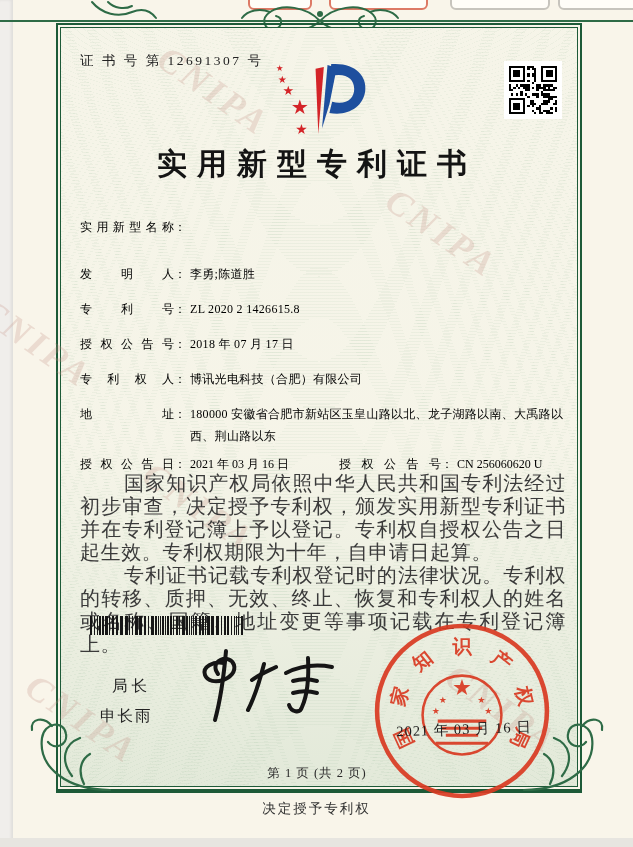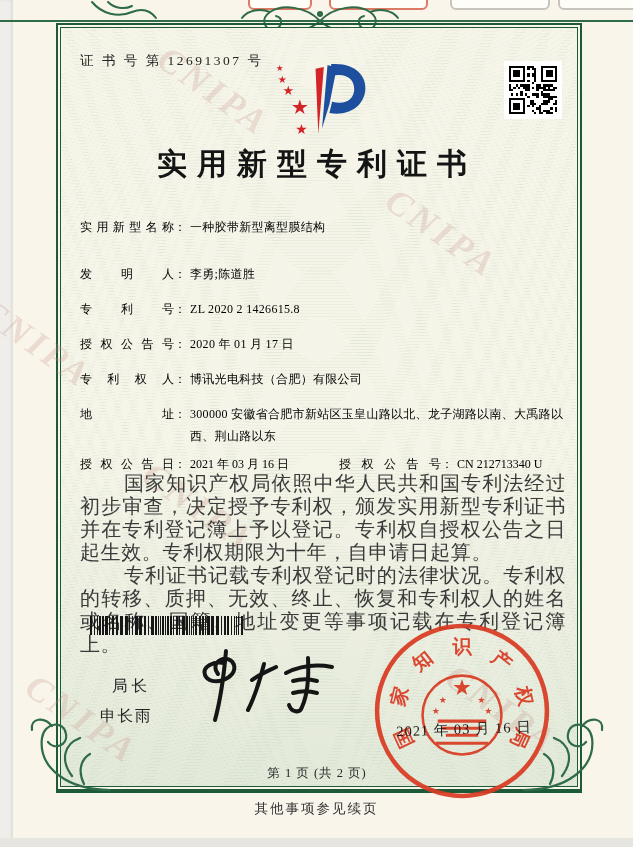--- a/index.html
+++ b/index.html
@@ -250,55 +250,54 @@
       <rect x="19" y="22" width="1" height="1" fill="#000"></rect>
       <rect x="20" y="22" width="1" height="1" fill="#000"></rect>
     </svg>
 
   <div class="title">实用新型专利证书</div>
 
   <div class="fields">
     <div class="frow first">
       <span class="flabel">实用新型名称</span>
       <span class="fcolon">：</span>
-      <span class="fvalue">一种胶带新型离型膜结构</span>
     </div>
     <div class="frow">
       <span class="flabel">发明人</span>
       <span class="fcolon">：</span>
       <span class="fvalue">李勇;陈道胜</span>
     </div>
     <div class="frow">
       <span class="flabel">专利号</span>
       <span class="fcolon">：</span>
       <span class="fvalue">ZL 2020 2 1426615.8</span>
     </div>
     <div class="frow">
       <span class="flabel">授权公告号</span>
       <span class="fcolon">：</span>
-      <span class="fvalue">2020 年 01 月 17 日</span>
+      <span class="fvalue">2018 年 07 月 17 日</span>
     </div>
     <div class="frow">
       <span class="flabel">专利权人</span>
       <span class="fcolon">：</span>
       <span class="fvalue">博讯光电科技（合肥）有限公司</span>
     </div>
     <div class="frow addr">
       <span class="flabel">地址</span>
       <span class="fcolon">：</span>
-      <span class="fvalue" style="max-width:382px;">300000 安徽省合肥市新站区玉皇山路以北、龙子湖路以南、大禹路以西、荆山路以东</span>
+      <span class="fvalue" style="max-width:382px;">180000 安徽省合肥市新站区玉皇山路以北、龙子湖路以南、大禹路以西、荆山路以东</span>
     </div>
     <div class="frow">
       <span class="flabel">授权公告日</span>
       <span class="fcolon">：</span>
       <span>2021 年 03 月 16 日</span>
       <span class="grant-pair2">
         <span class="flabel">授权公告号</span>
         <span class="fcolon">：</span>
-        <span>CN 212713340 U</span>
+        <span>CN 256060620 U</span>
       </span>
     </div>
   </div>
 
   <div class="legal">
     <p>国家知识产权局依照中华人民共和国专利法经过初步审查，决定授予专利权，颁发实用新型专利证书并在专利登记簿上予以登记。专利权自授权公告之日起生效。专利权期限为十年，自申请日起算。</p>
     <p>专利证书记载专利权登记时的法律状况。专利权的转移、质押、无效、终止、恢复和专利权人的姓名或名称、国籍、地址变更等事项记载在专利登记簿上。</p>
   </div>
 
   <div id="barcode" class="barcode">
@@ -408,16 +407,16 @@
   </svg>
   <svg class="corner-orn right" style="left:522px;top:714px;" width="92" height="80" viewBox="0 0 92 80">
     <g fill="none" stroke="#2e6b46" stroke-width="2.2" stroke-linecap="round">
       <path d="M90,76 C48,76 18,54 22,24 C24,8 44,6 46,20 C48,32 34,36 28,28"></path>
       <path d="M52,62 C40,46 44,30 60,24"></path>
       <path d="M32,12 C24,2 10,4 12,16"></path>
       <path d="M64,70 C58,58 60,46 70,40"></path>
     </g>
   </svg>
 
-  <div class="bottom-note">其他事项参见续页</div>
+  <div class="bottom-note">决定授予专利权</div>
 
   <div class="paper-bottom-strip"></div>
 </div>
 
 </body></html>

